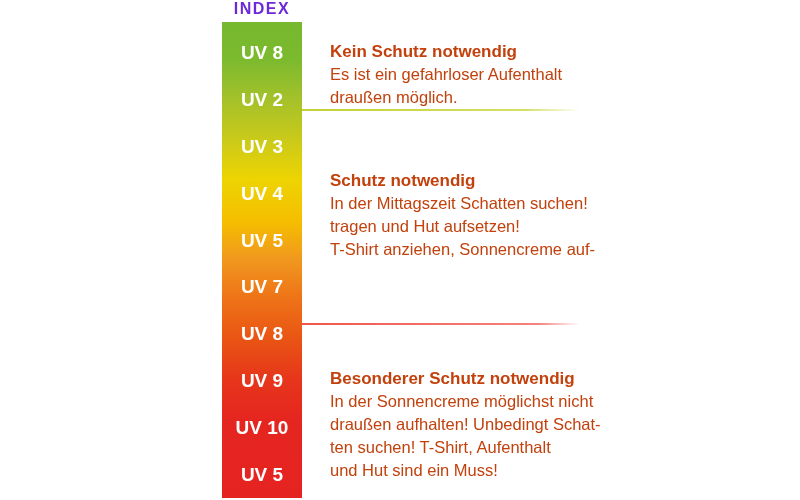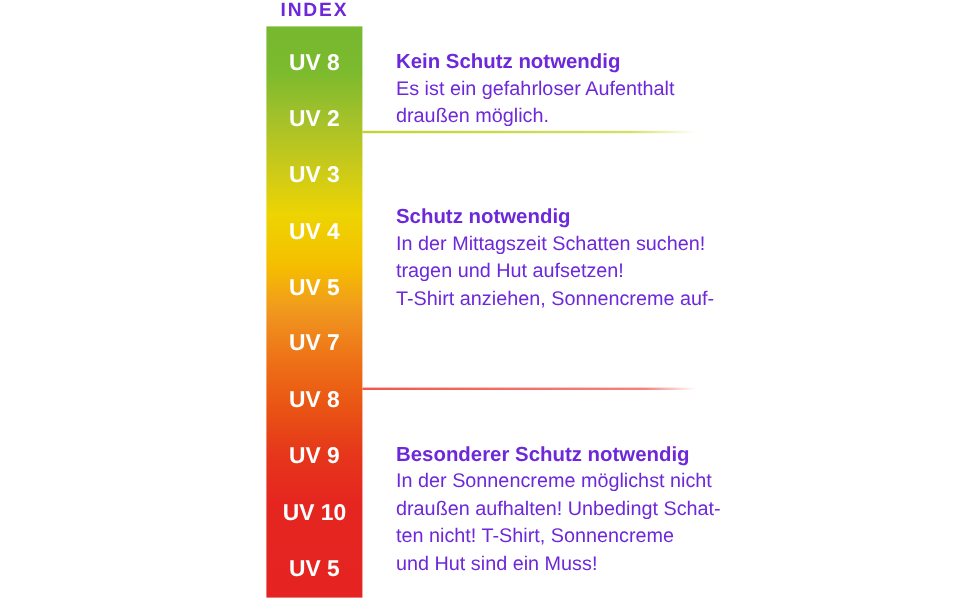--- a/index.html
+++ b/index.html
@@ -77,21 +77,21 @@
   .divider-red {
     top: 323px;
     background: linear-gradient(to right,
       #F1564C 0%, #F4837C 85%, rgba(244,131,124,0) 100%);
   }
   
   .section {
     position: absolute;
     left: 330px;
     width: 270px;
-    color: #6d28d9;
+    color: #c2410c;
   }
   .section-title {
     font-size: 17px;
     font-weight: bold;
     line-height: 23px;
     white-space: nowrap;
   }
   .section-line {
     font-size: 16.5px;
     line-height: 23px;
@@ -134,17 +134,17 @@
     <div class="section-title">Schutz notwendig</div>
     <div class="section-line">In der Mittagszeit Schatten suchen!</div>
     <div class="section-line">tragen und Hut aufsetzen!</div>
     <div class="section-line">T-Shirt anziehen, Sonnencreme auf-</div>
   </div>
 
   <div class="section section-special">
     <div class="section-title">Besonderer Schutz notwendig</div>
     <div class="section-line">In der Sonnencreme möglichst nicht</div>
     <div class="section-line">draußen aufhalten! Unbedingt Schat-</div>
-    <div class="section-line">ten nicht! T-Shirt, Sonnencreme</div>
+    <div class="section-line">ten suchen! T-Shirt, Aufenthalt</div>
     <div class="section-line">und Hut sind ein Muss!</div>
   </div>
 
 </div>
 
 </body></html>

